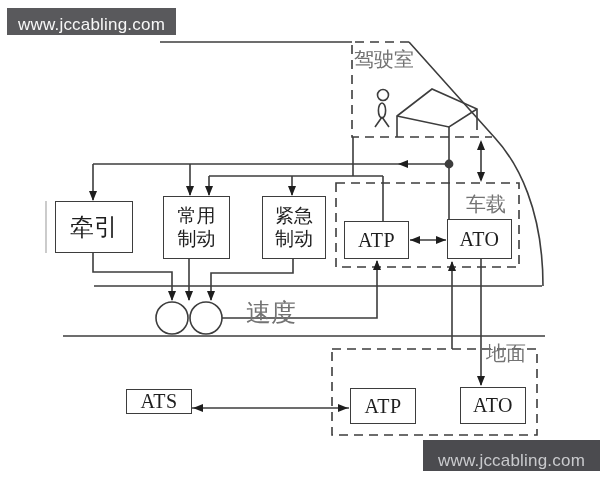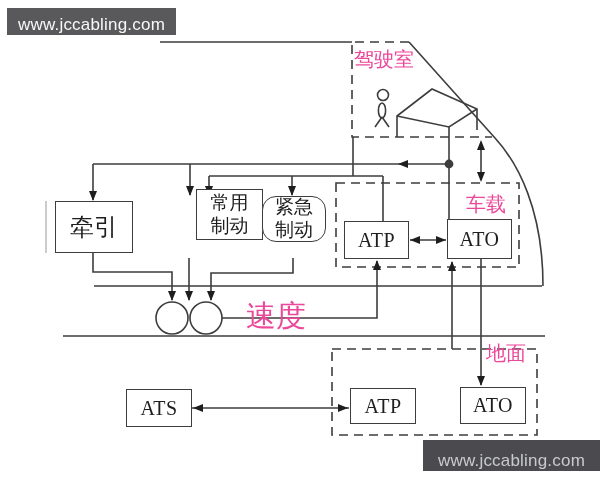--- a/index.html
+++ b/index.html
@@ -16,21 +16,21 @@
   .wm-top{left:7px;top:8px;width:169px;height:27px;background:#59595c;color:#f7f7f7;}
   .wm-bottom{left:423px;top:440px;width:177px;height:31px;background:#4b4b4f;color:#c9cacd;}
   .dbox{
     position:absolute;box-sizing:border-box;border:1.6px solid #3d3d3d;background:#fff;
     display:flex;align-items:center;justify-content:center;text-align:center;
     color:#1e1e1e;white-space:pre-line;
   }
   .cn{font-size:19px;line-height:1.2;}
   .en{font-size:20px;letter-spacing:0.5px;}
   .flabel{
-    position:absolute;color:#ec4899;font-size:20px;white-space:nowrap;
+    position:absolute;color:#737373;font-size:20px;white-space:nowrap;
   }
 </style>
 </head>
 <body>
 
 <div class="stage">
 
   <svg width="600" height="480" viewBox="0 0 600 480">
     <g stroke="#3d3d3d" stroke-width="1.6" fill="none">
 
@@ -118,57 +118,57 @@
       <polygon points="481,386 477,376 485,376"></polygon>
       <polygon points="193,408 203,404 203,412"></polygon>
       <polygon points="348,408 338,404 338,412"></polygon>
     </g>
   </svg>
 
   <div class="dbox cn" style="left:55px;top:201px;width:78px;height:52px;font-size:24px;">
     <span>牵引</span>
   </div>
 
-  <div class="dbox cn" style="left:163px;top:189px;width:67px;height:51px;margin-left:33px;">
+  <div class="dbox cn" style="left:163px;top:196px;width:67px;height:63px;">
     <span>常用
 制动</span>
   </div>
 
-  <div class="dbox cn" style="left:262px;top:196px;width:64px;height:46px;border-radius:14px;">
+  <div class="dbox cn" style="left:262px;top:196px;width:64px;height:63px;">
     <span>紧急
 制动</span>
   </div>
 
   <div class="dbox en" style="left:344px;top:221px;width:65px;height:38px;">
     <span>ATP</span>
   </div>
 
   <div class="dbox en" style="left:447px;top:219px;width:65px;height:40px;">
     <span>ATO</span>
   </div>
 
-  <div class="dbox en" style="left:126px;top:389px;width:66px;height:38px;">
+  <div class="dbox en" style="left:126px;top:389px;width:66px;height:25px;">
     <span>ATS</span>
   </div>
 
   <div class="dbox en" style="left:350px;top:388px;width:66px;height:36px;">
     <span>ATP</span>
   </div>
 
   <div class="dbox en" style="left:460px;top:387px;width:66px;height:37px;">
     <span>ATO</span>
   </div>
 
   <div class="flabel" style="left:354px;top:46px;">驾驶室</div>
 
   <div class="flabel" style="left:458px;top:191px;margin-left:8px;">车载</div>
 
   <div class="flabel" style="left:486px;top:340px;">地面</div>
 
-  <div class="flabel" style="left:246px;top:296px;font-size:30px;">速度</div>
+  <div class="flabel" style="left:246px;top:296px;font-size:25px;">速度</div>
 
   <div class="wm wm-top">
     <span>www.jccabling.com</span>
   </div>
   <div class="wm wm-bottom">
     <span>www.jccabling.com</span>
   </div>
 
 </div>
 

